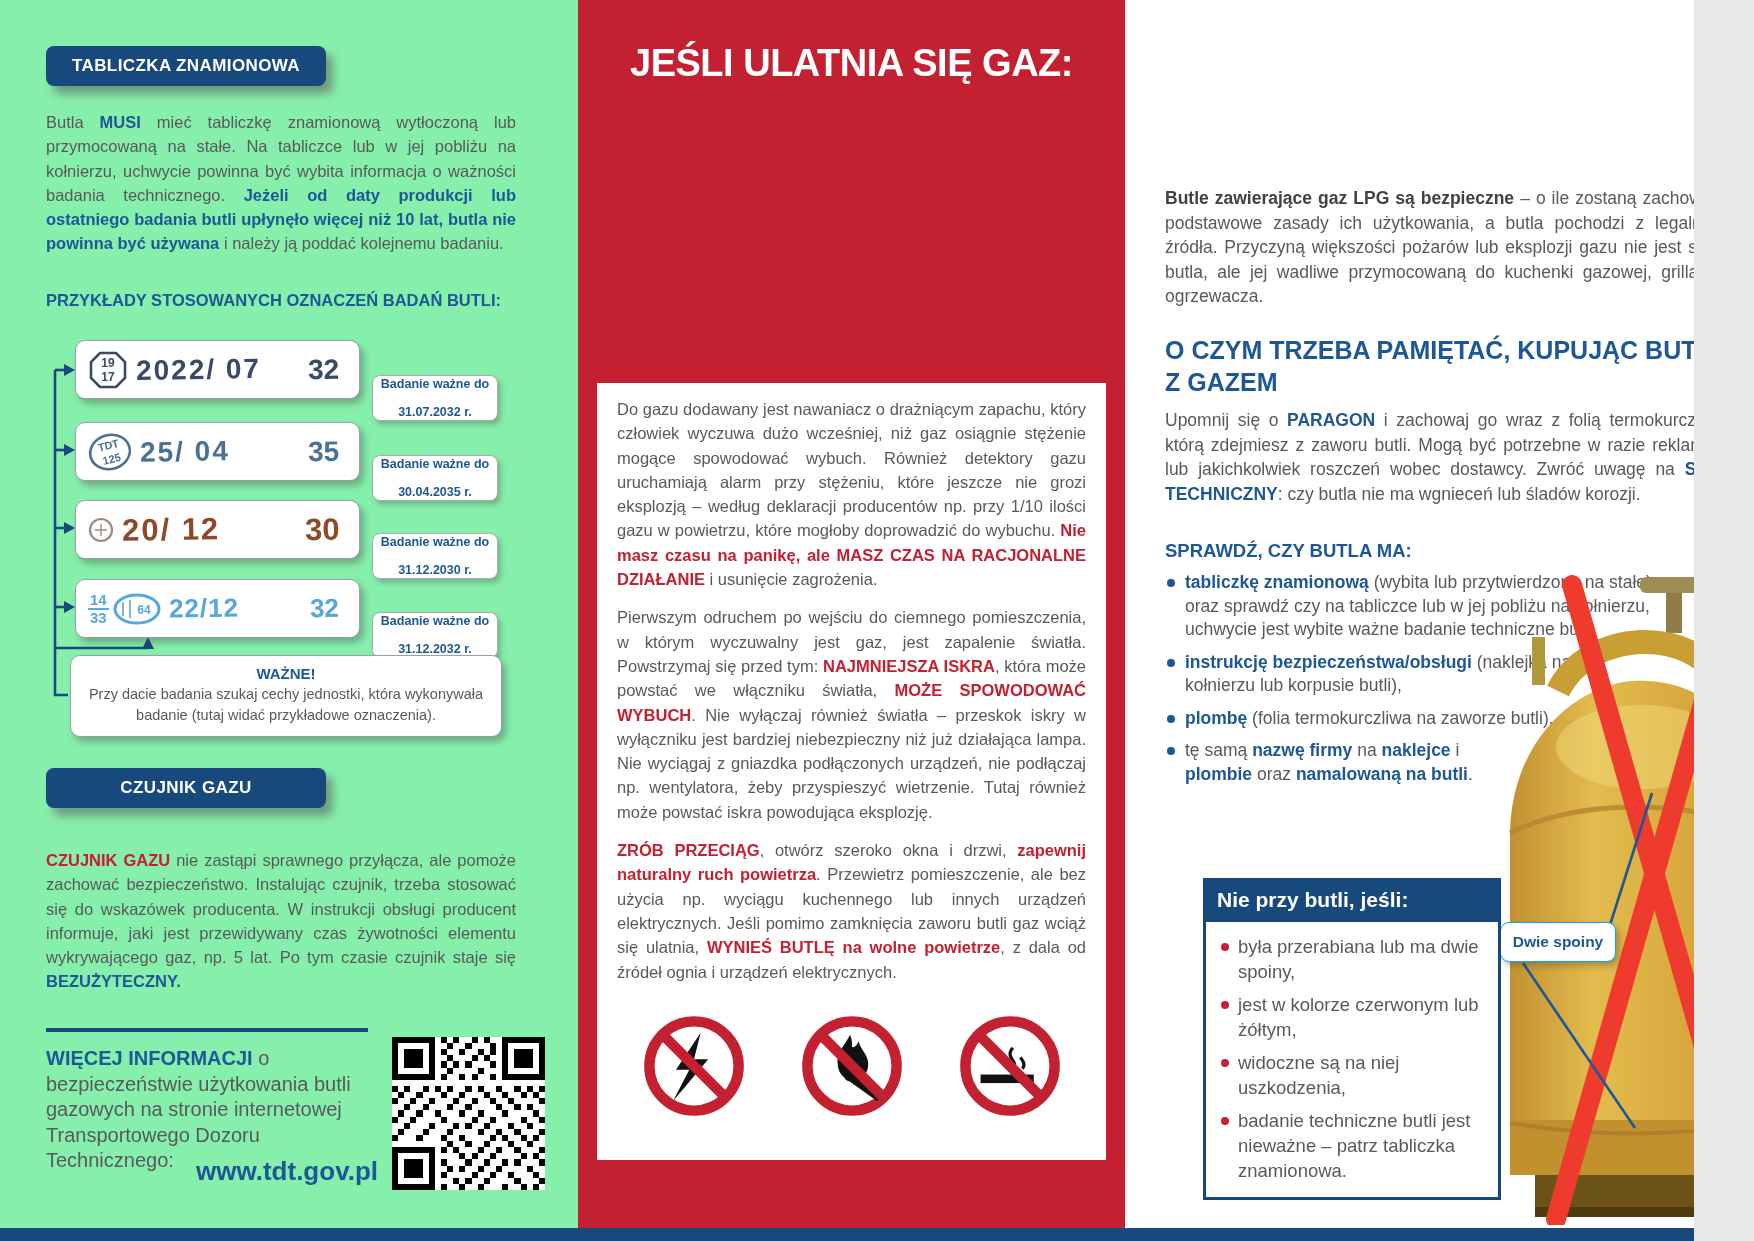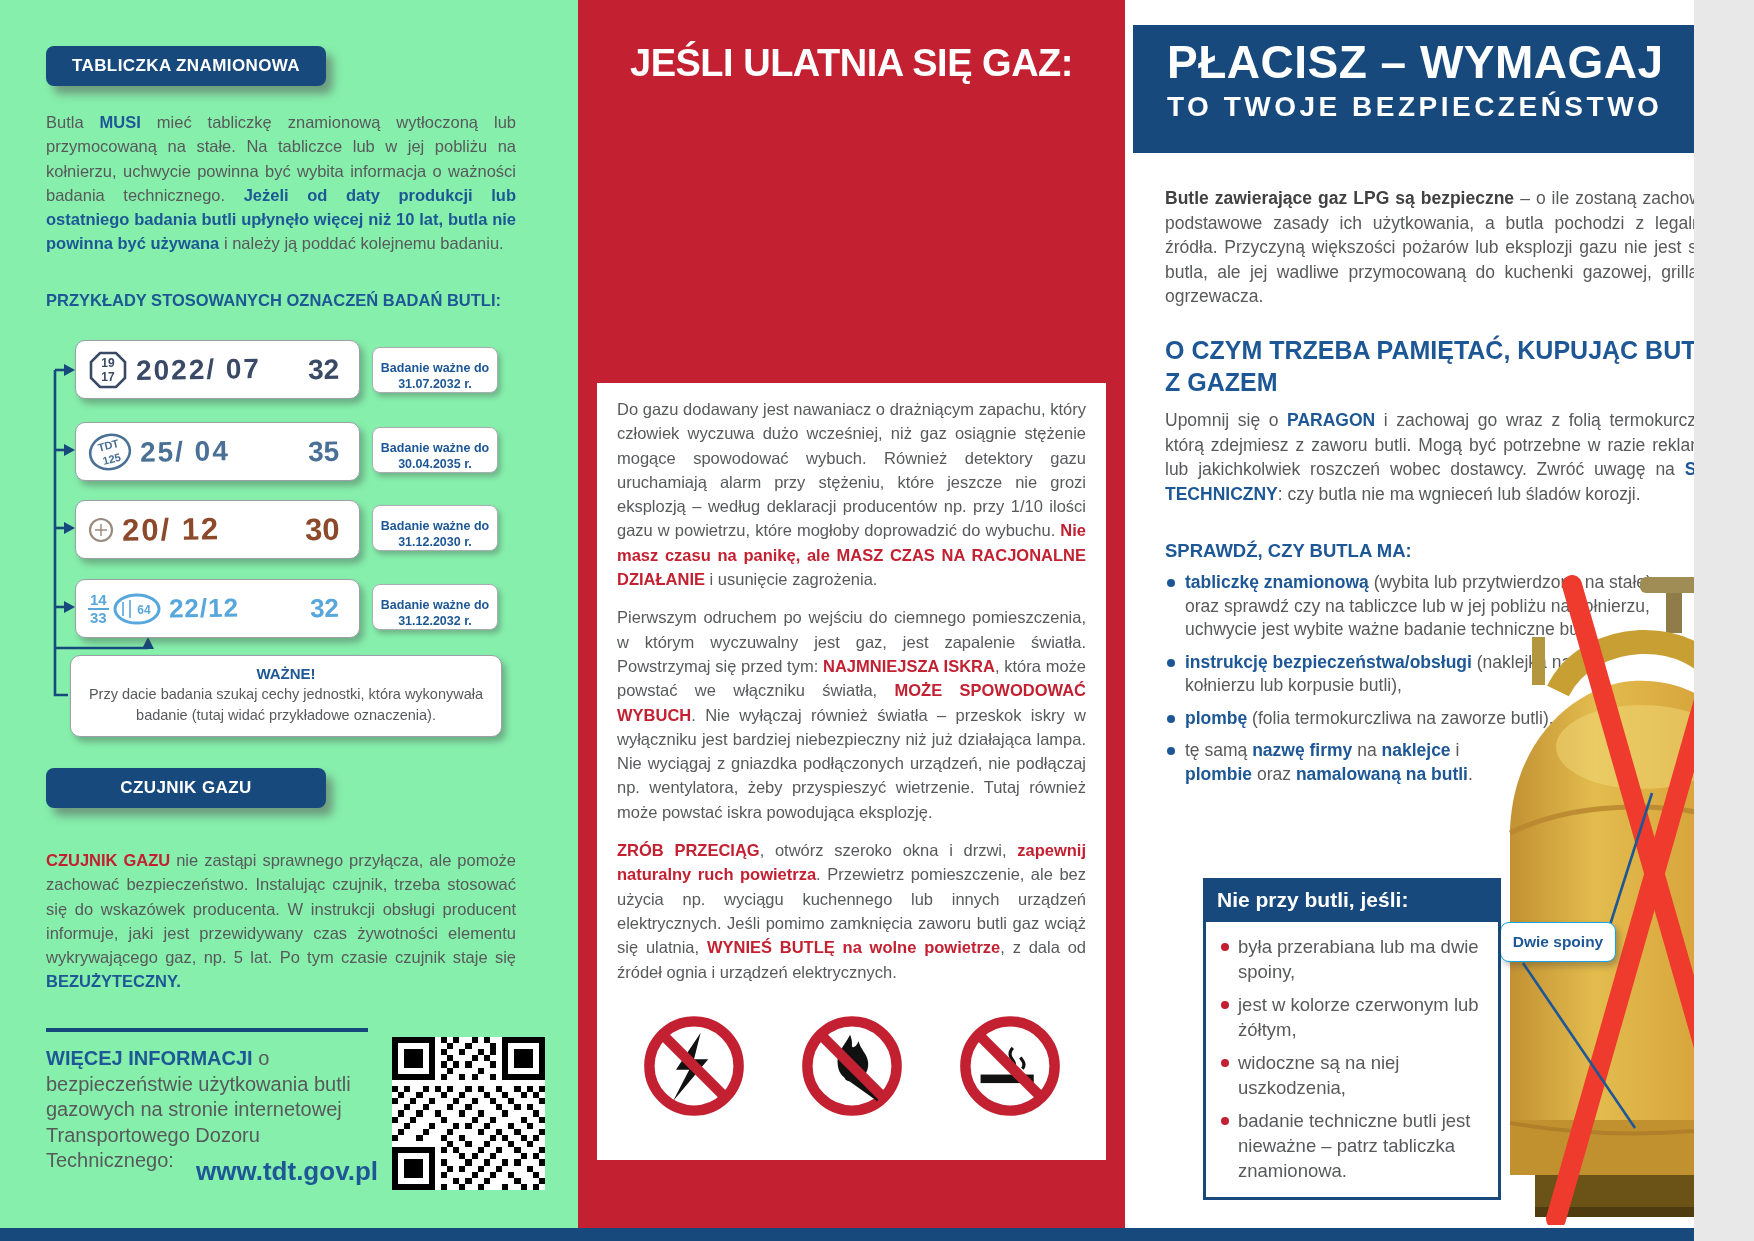--- a/index.html
+++ b/index.html
@@ -26,22 +26,22 @@
   
   .h-blue{color:var(--blue);font-weight:700;font-size:16.5px;}
   .stamp-box{
     position:absolute;left:75px;width:285px;height:59px;background:#fff;
     border:1.6px solid #9aa0a6;border-radius:10px;box-shadow:4px 5px 6px rgba(60,60,60,.35);
     display:flex;align-items:center;padding:0 10px 0 12px;
   }
   .valid-box{
     position:absolute;left:372px;width:126px;height:46px;background:#fff;
     border:1.3px solid #a8adb3;border-radius:8px;box-shadow:3px 4px 5px rgba(60,60,60,.3);
-    display:flex;flex-direction:column;align-items:center;justify-content:flex-end;
-    font-size:12.5px;font-weight:700;color:var(--blue);line-height:1.3;text-align:center;
+    display:flex;flex-direction:column;align-items:center;justify-content:space-between;
+    font-size:12.5px;font-weight:700;color:var(--blue);line-height:1.3;text-align:center;margin-top:28px;
   }
   .s-date{font-size:28px;font-weight:700;letter-spacing:2px;margin-left:8px;white-space:nowrap;transform:rotate(-1deg);}
   .s-code{margin-left:auto;margin-right:10px;font-size:28px;font-weight:700;transform:rotate(-1deg);}
   .st-navy{color:#3a4a66;} .st-steel{color:#4a7195;} .st-brown{color:#8c4a2a;} .st-light{color:#58a7dc;}
   .frac{display:inline-flex;flex-direction:column;align-items:center;color:#58a7dc;font-weight:700;font-size:15px;line-height:1.05;}
   .frac .ft{border-bottom:2px solid #58a7dc;padding:0 2px;}
   .note-box{
     background:#fff;border:1.6px solid #9aa0a6;border-radius:10px;box-shadow:4px 5px 6px rgba(60,60,60,.35);
     text-align:center;padding:9px 16px 10px;
   }
@@ -254,24 +254,20 @@
           <rect x="73" y="68" width="11" height="9" fill="#111"></rect>
           <path d="M62 62 c4 -5 0 -9 -2 -12 c-2 -4 -1 -7 2 -10" stroke="#111" stroke-width="3.4" fill="none"></path>
           <path d="M72 62 c4 -5 0 -9 -2 -12" stroke="#111" stroke-width="3.4" fill="none"></path>
           <line x1="27" y1="27" x2="91" y2="91" stroke="#c32131" stroke-width="11"></line>
         </svg>
       </div>
     </div>
   </div>
 
   <div class="abs" style="left:1125px;top:0;width:629px;height:1241px;background:#fff;">
-    <div class="r-header abs" style="left:8px;top:25px;width:621px;height:128px;">
-      <div class="r-title">PŁACISZ – WYMAGAJ</div>
-      <div class="r-sub">TO TWOJE BEZPIECZEŃSTWO</div>
-    </div>
 
     <div class="r-p abs" style="left:40px;top:186px;width:566px;"><span class="b-gray">Butle zawierające gaz LPG są bezpieczne</span><span> – o ile zostaną zachowane podstawowe zasady ich użytkowania, a butla pochodzi z legalnego źródła. Przyczyną większości pożarów lub eksplozji gazu nie jest sama butla, ale jej wadliwe przymocowaną do kuchenki gazowej, grilla lub ogrzewacza.</span></div>
 
     <div class="r-h2 abs" style="left:40px;top:334px;width:566px;">O CZYM TRZEBA PAMIĘTAĆ, KUPUJĄC BUTLĘ Z GAZEM</div>
 
     <div class="r-p abs" style="left:40px;top:408px;width:566px;"><span>Upomnij się o </span><span class="b-blue">PARAGON</span><span> i zachowaj go wraz z folią termokurczliwą, którą zdejmiesz z zaworu butli. Mogą być potrzebne w razie reklamacji lub jakichkolwiek roszczeń wobec dostawcy. Zwróć uwagę na </span><span class="b-blue">STAN TECHNICZNY</span><span>: czy butla nie ma wgnieceń lub śladów korozji.</span></div>
 
     <div class="r-h3 abs" style="left:40px;top:540px;">SPRAWDŹ, CZY BUTLA MA:</div>
 
     <ul class="checks abs" style="left:40px;top:571px;width:492px;">

